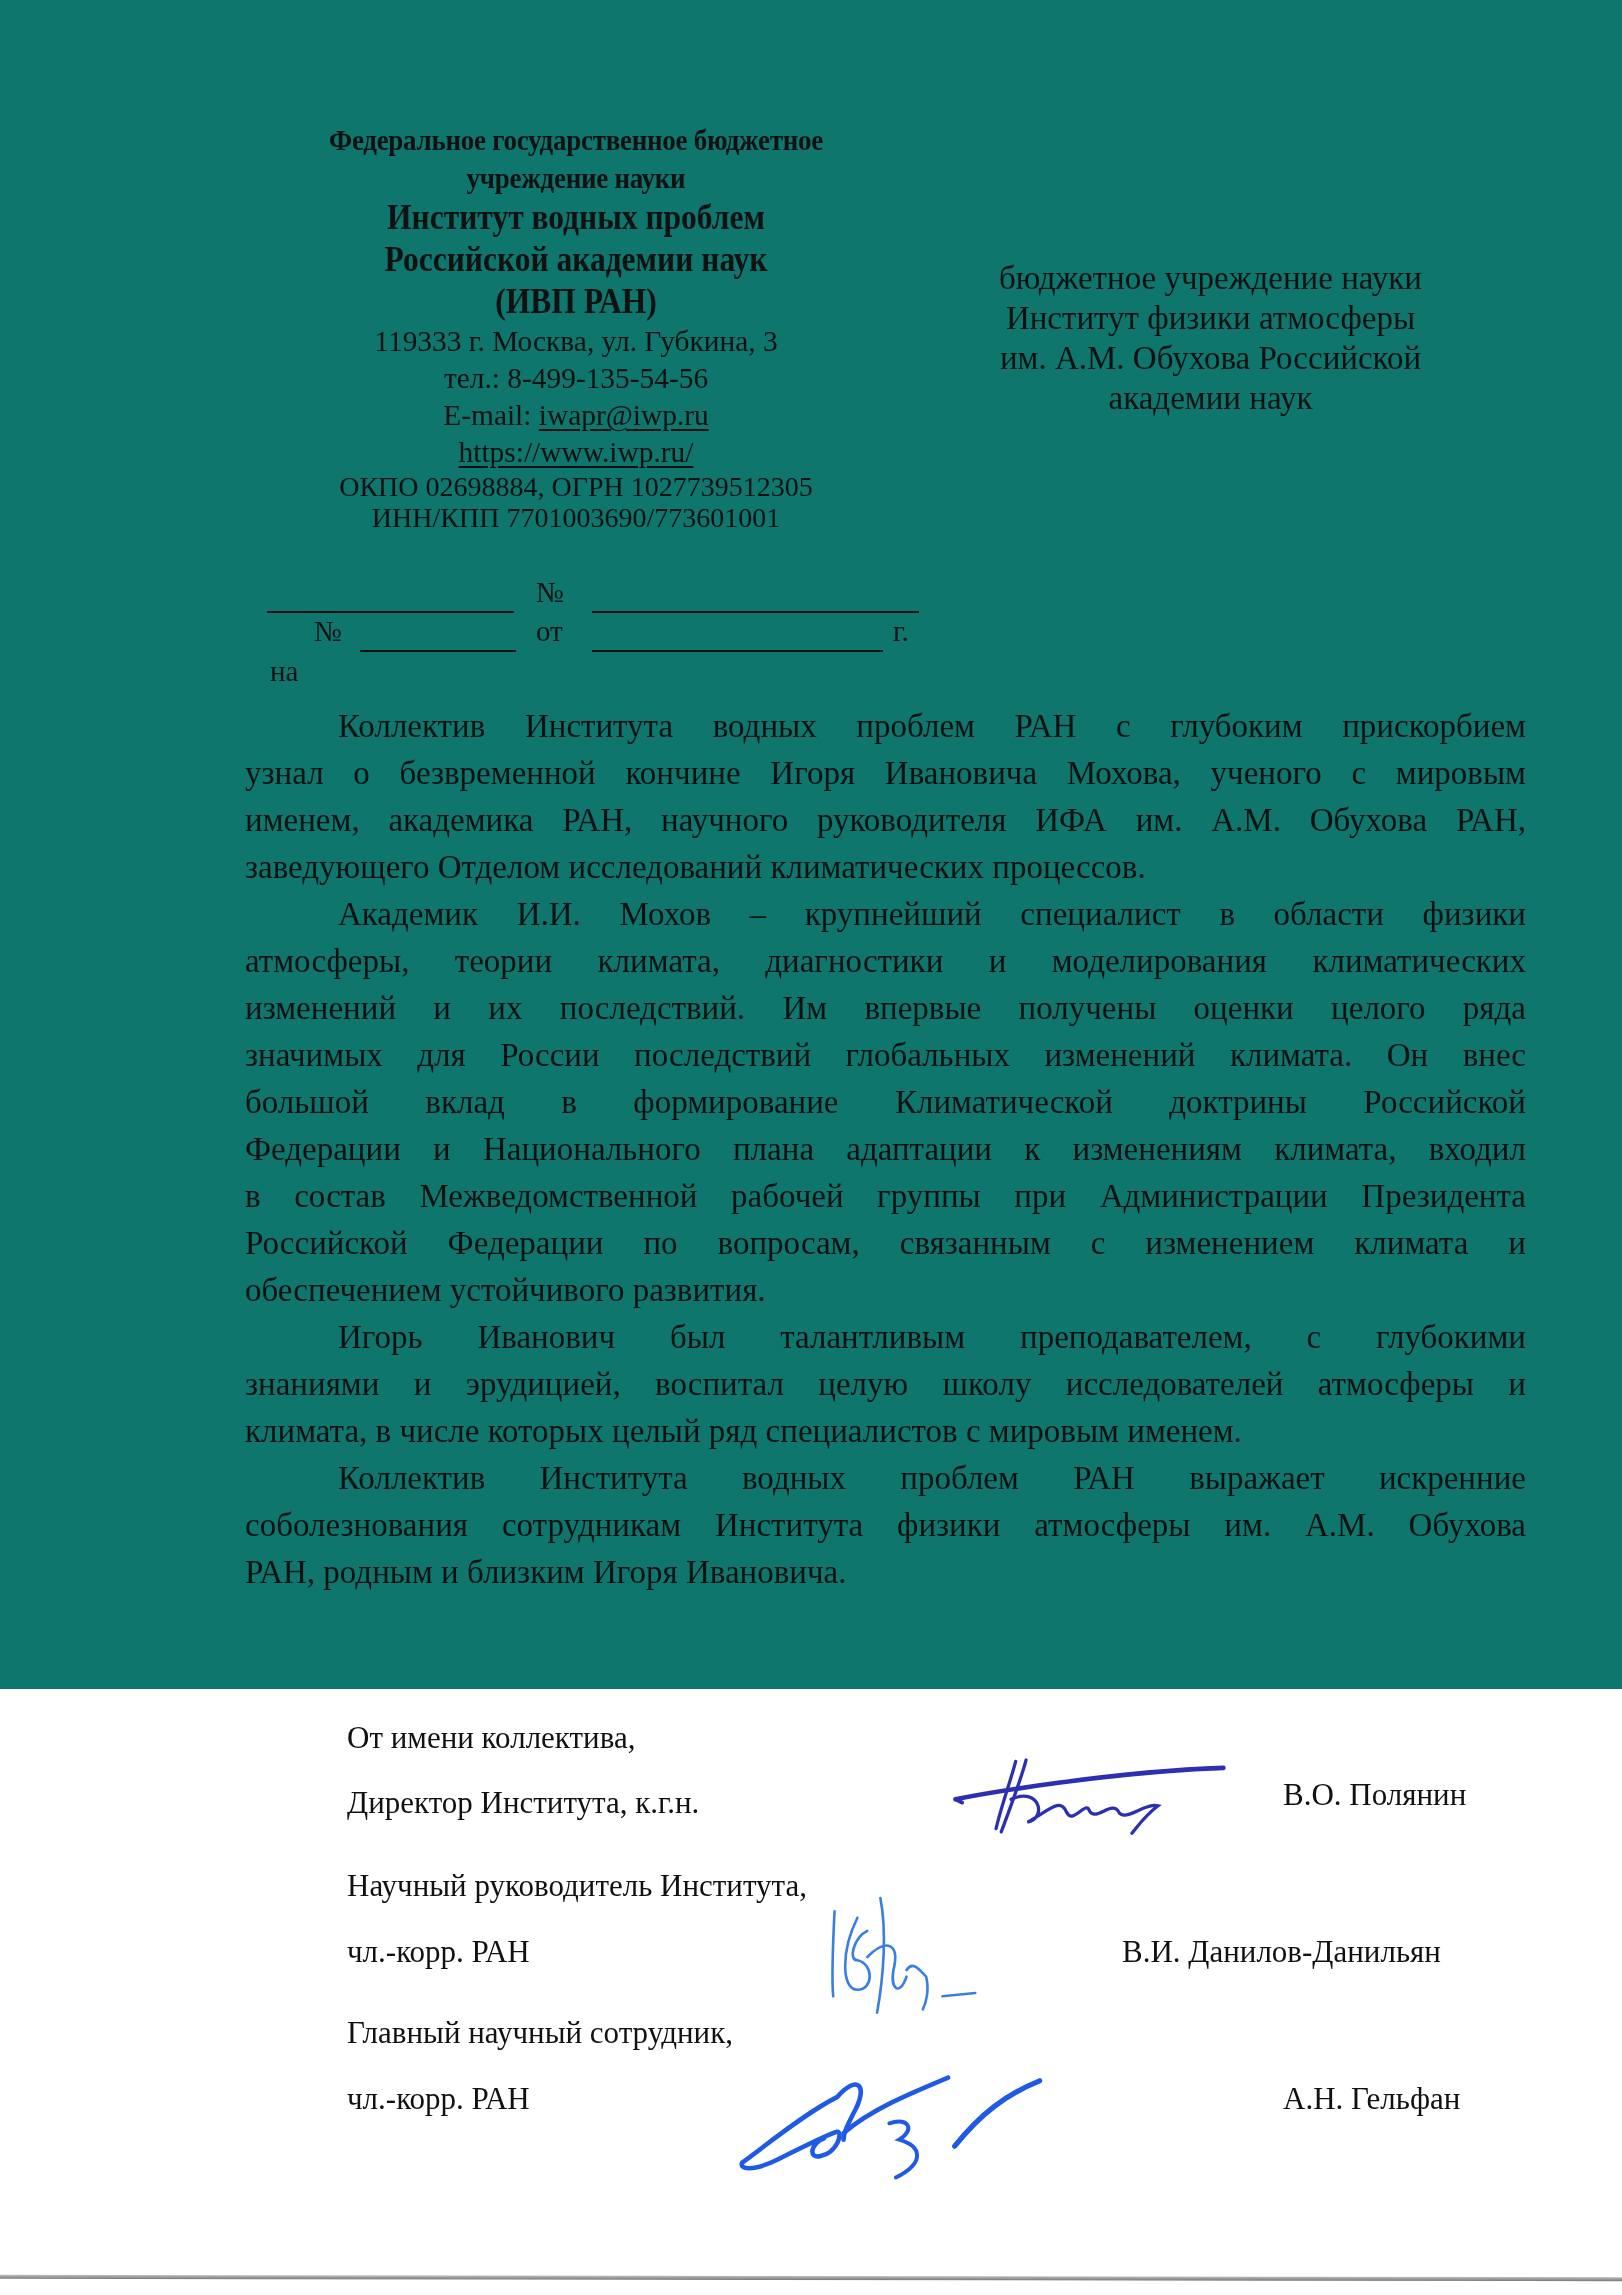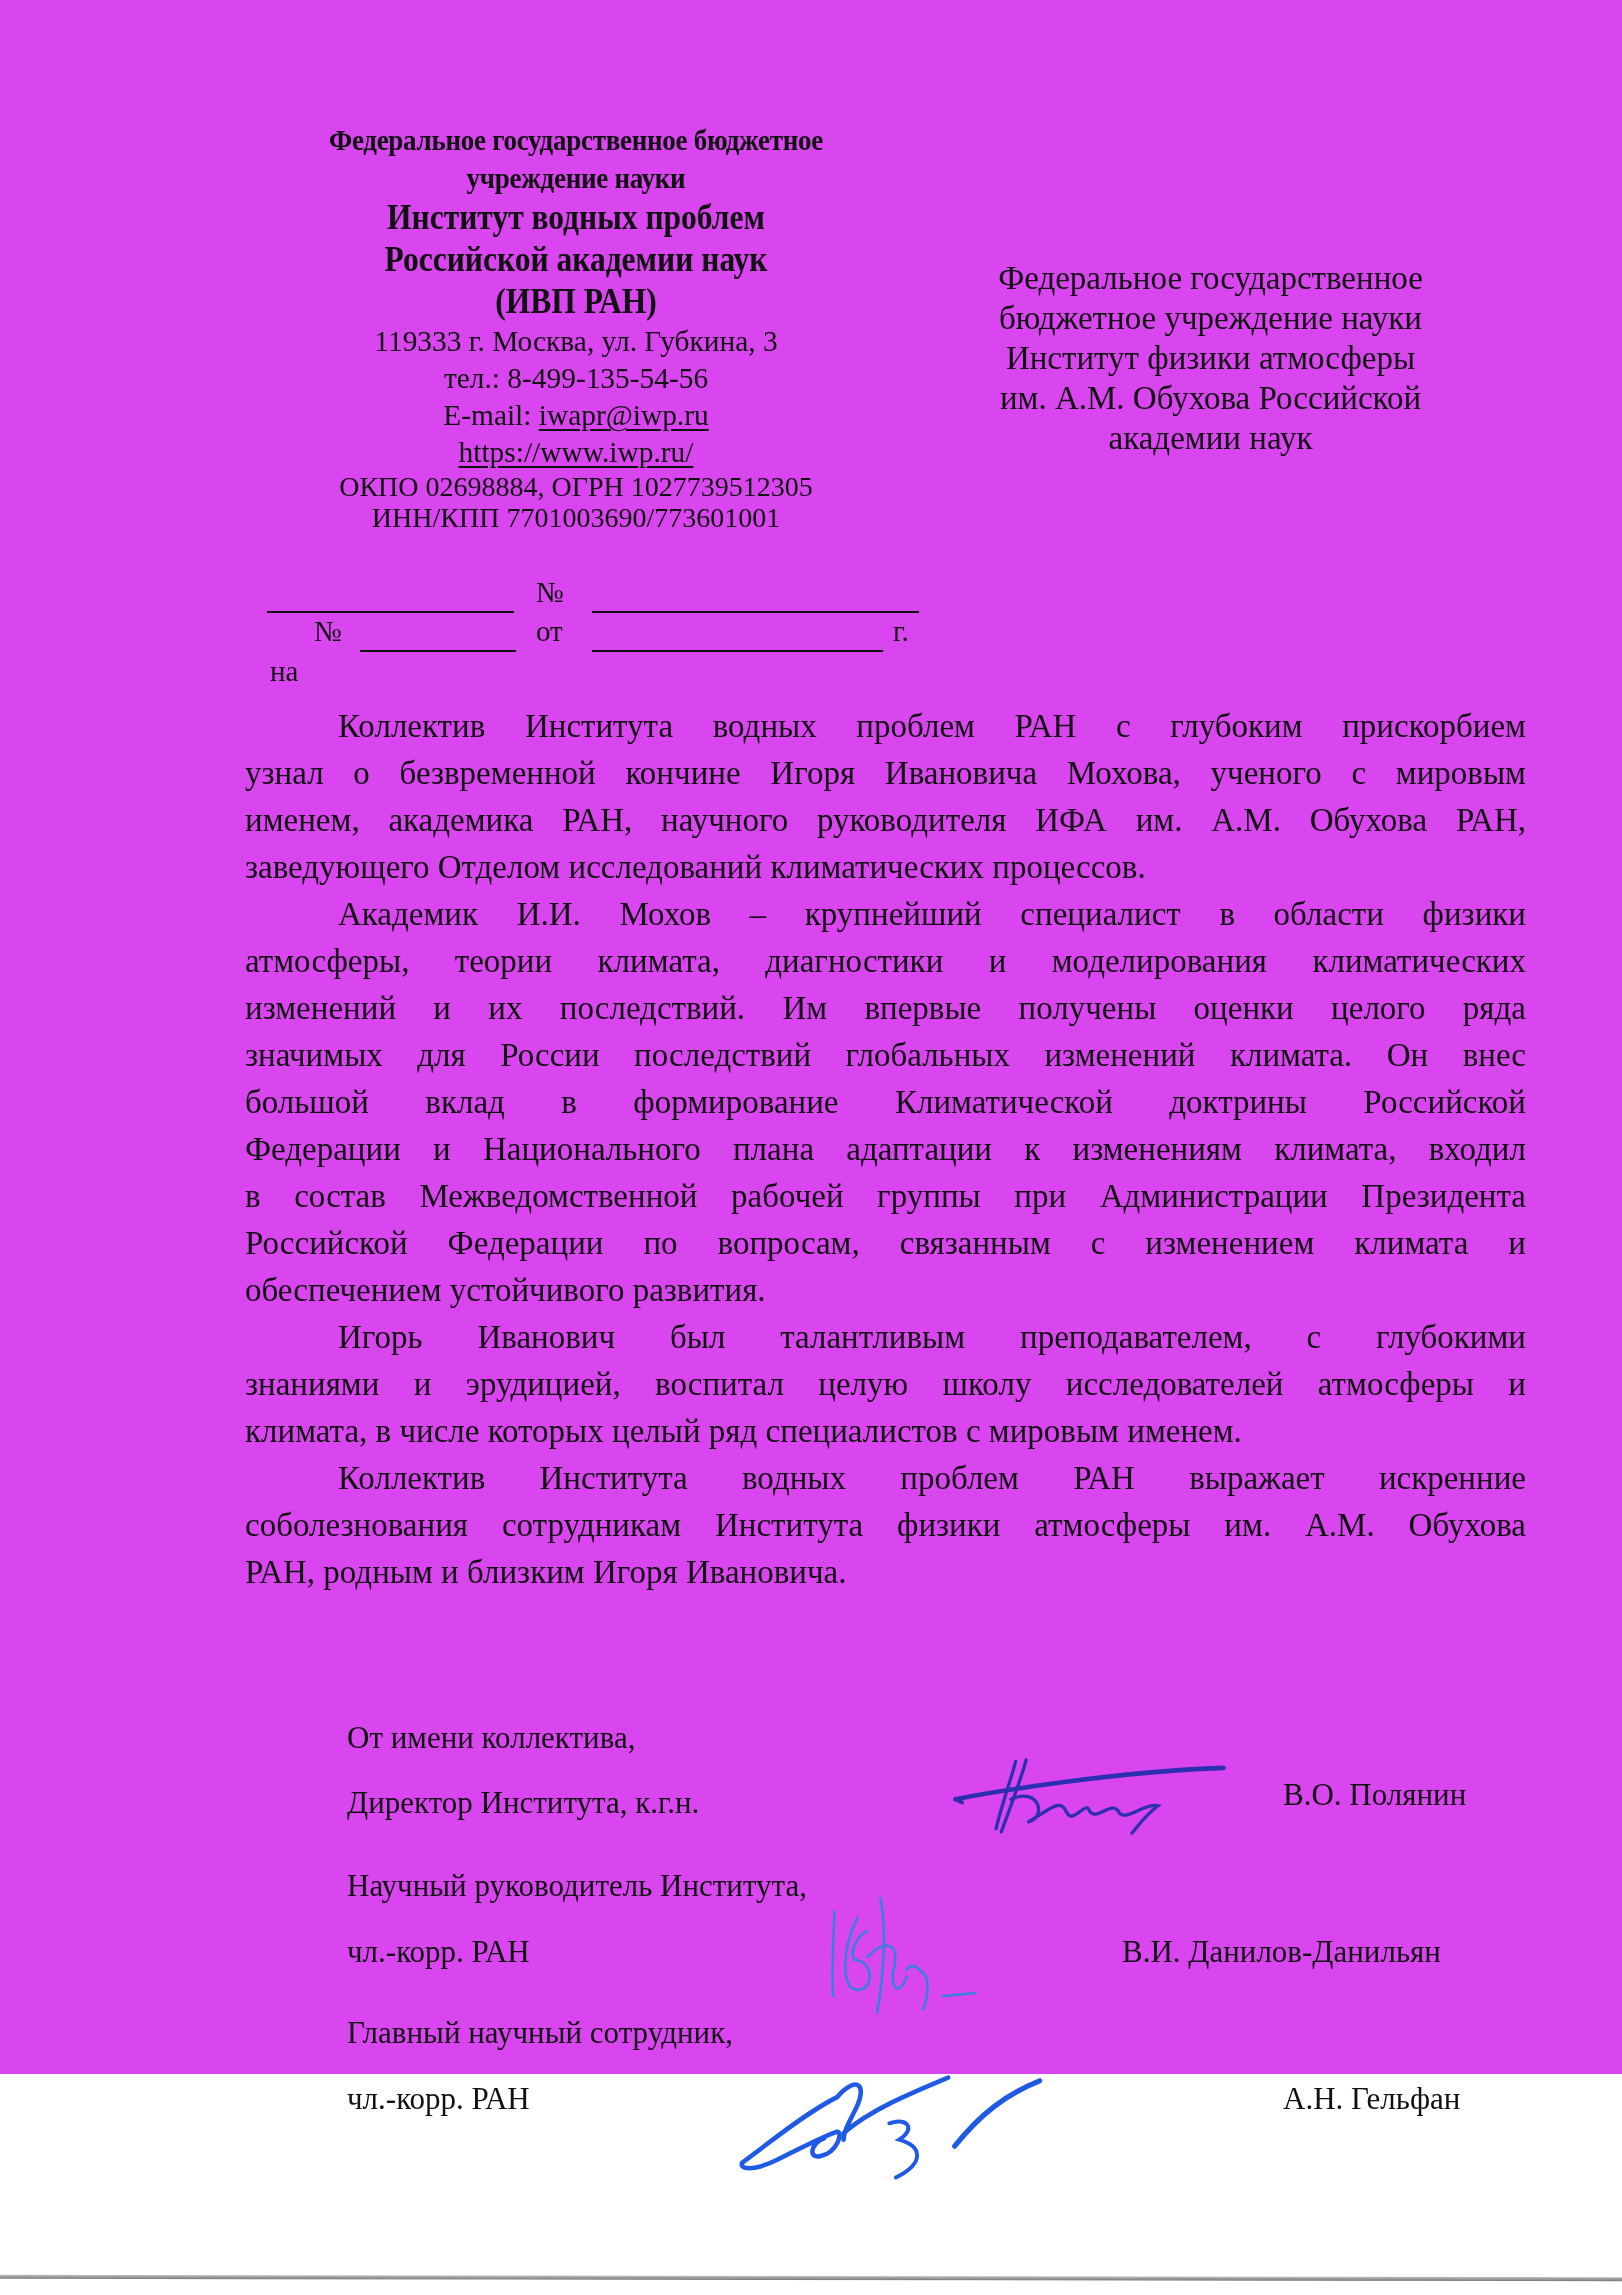--- a/index.html
+++ b/index.html
@@ -1,18 +1,18 @@
 <!DOCTYPE html>
 <html style="font-size:10.5px"><head>
 <meta charset="utf-8">
 <style>
   html, body { margin: 0; padding: 0; background: #ffffff; }
   body { width: 1623px; height: 2295px; position: relative; overflow: hidden;
          font-family: "Liberation Serif", "DejaVu Serif", serif; color: #111; }
-  .page { position: absolute; left: 0; top: 0; width: 1623px; height: 2074px; background: #d946ef; }
+  .page { position: absolute; left: 0; top: 0; width: 1623px; height: 1689px; background: #0f766e; }
 
   
   .letterhead { position: absolute; left: 252px; top: 121px; width: 648px; text-align: center; }
   .lh-line { display: block; line-height: 1; }
   .lh-org { font-weight: bold; font-size: 30px; letter-spacing: -0.3px; line-height: 38px; transform: scaleX(0.9); transform-origin: center; }
   .lh-name { font-weight: bold; font-size: 35px; line-height: 42px; transform: scaleX(0.9); transform-origin: center; }
   .lh-contact { font-size: 29.4px; line-height: 37px; }
   .lh-small { font-size: 28px; line-height: 31px; }
   .lh-link { text-decoration: underline; text-underline-offset: 3.9px; text-decoration-thickness: 2px; }
 
@@ -71,21 +71,20 @@
       <span class="reg-text" style="left:7.9px; top:0;margin-top:40px;">на</span>
       <span class="reg-text" style="left:52px; top:0;">№</span>
       <span class="blank" style="left:98px; width:156px; top:35px;"></span>
       <span class="reg-text" style="left:274px; top:0;">от</span>
       <span class="blank" style="left:330px; width:291px; top:35px;"></span>
       <span class="reg-text" style="left:631px; top:0;">г.</span>
     </div>
   </div>
 
   <div class="addressee">
-    <div>Федеральное государственное</div>
     <div>бюджетное учреждение науки</div>
     <div>Институт физики атмосферы</div>
     <div>им. А.М. Обухова Российской</div>
     <div>академии наук</div>
   </div>
 
   <div class="body-text">
     <p>
       <span class="line">Коллектив Института водных проблем РАН с глубоким прискорбием</span>
       <span class="line" style="text-indent:0">узнал о безвременной кончине Игоря Ивановича Мохова, ученого с мировым</span>

